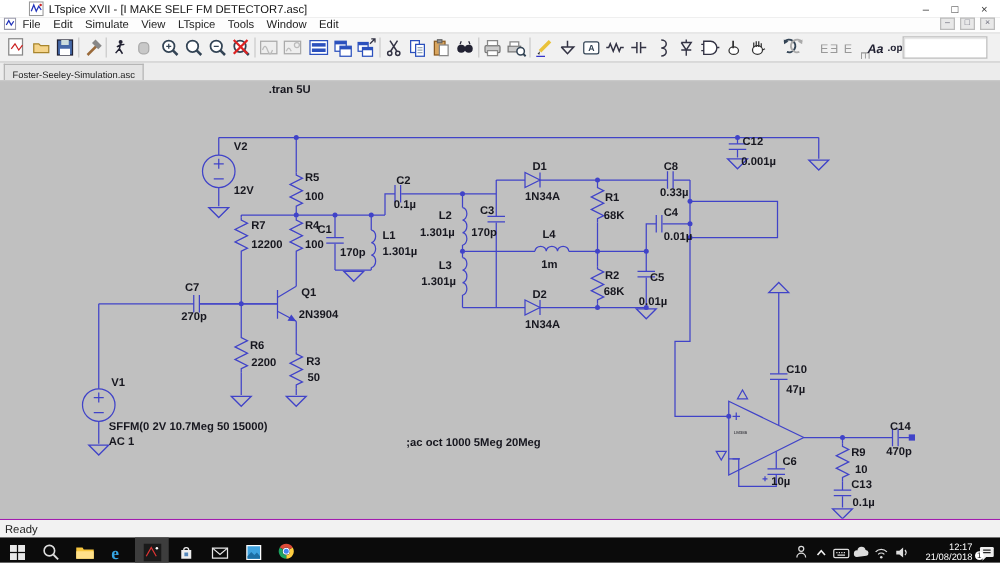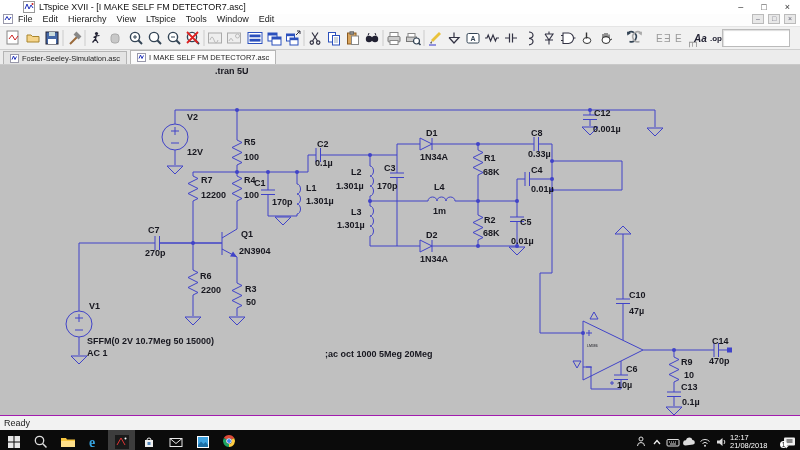--- a/index.html
+++ b/index.html
@@ -11,37 +11,37 @@
   .menubar{height:12px;background:#fdfdfd;display:flex;align-items:flex-start;font-size:9px;color:#222;}
   .menubar .mi{padding:0 5px;}
   .menubar .spacer{flex:1;}
   .mdictl{display:flex;gap:4px;padding-right:4px;}
   .mdictl span{font-size:7px;color:#667;background:#e8e8e8;border:1px solid #bbb;width:10px;height:8px;
     line-height:7px;text-align:center;}
   .toolbar{height:22px;background:#f1f1f1;border-top:1px solid #e5e5e5;border-bottom:1px solid #cfcfcf;position:relative;}
   .tb-blank{position:absolute;right:10px;top:2px;width:66px;height:16px;background:#fff;border:1px solid #bbb;box-shadow:inset 1px 1px 1px #ddd;}
   .tabsrow{height:14px;background:#ececec;display:flex;align-items:flex-end;border-bottom:1px solid #c9c9c9;}
   .tab{display:flex;align-items:center;gap:3px;font-size:7.5px;color:#222;border:1px solid #b5b5b5;border-bottom:none;
-    background:#e4e4e4;height:12px;padding:0 6px;margin-left:3px;}
+    background:#e4e4e4;height:12px;padding:0 6px;margin-left:3px;flex-direction:column;}
   .tab.active{background:#fbfbfb;height:13px;}
   .canvas{height:350px;background:#c0c0c0;position:relative;text-decoration:underline;}
   svg.schem{display:block;stroke:#4043c8;fill:none;stroke-width:1;}
   svg.schem text{stroke:none;fill:#17171f;font:bold 9px "Liberation Sans",sans-serif;}
   svg.schem text.tiny{font:3.5px "Liberation Sans",sans-serif;}
   #dots circle{fill:#4043c8;stroke:none;}
   .statusbar{height:15px;background:#f2f2f2;border-top:1px solid #a21caf;font-size:9px;color:#222;
     display:flex;align-items:center;padding-left:4px;box-sizing:border-box;}
   .taskbar{height:23px;background:#0b0b0b;display:flex;align-items:stretch;}
   .tb-item{width:27px;display:flex;align-items:center;justify-content:center;position:relative;}
   .tb-item.running::after{content:"";position:absolute;bottom:0;left:4px;right:4px;height:2px;background:#76b9ed;}
   .tb-item.active{background:#3d3d3d;}
   .tb-flex{flex:1;}
   .tray{display:flex;align-items:center;gap:2px;padding-right:2px;}
   .tray .ti{width:14px;display:flex;justify-content:center;}
-  .clock{width:48px;text-align:left;color:#fff;font-size:7.5px;line-height:8px;}
+  .clock{width:48px;text-align:right;color:#fff;font-size:7.5px;line-height:8px;}
   .toolbar svg text{font-family:"Liberation Sans",sans-serif;}
 </style>
 </head>
 <body>
 
 <div class="titlebar">
   <svg width="12" height="12" style="margin-left:3px">
     <rect x="0.5" y="0.5" width="11" height="11" fill="#fff" stroke="#999"></rect>
     <path d="M2,8 L4,3 L6,8 L8,4 L10,7" stroke="#2233bb" fill="none"></path>
     <circle cx="9.5" cy="3" r="1" fill="#c22"></circle>
@@ -54,21 +54,21 @@
   </div>
 </div>
 
 <div class="menubar">
   <svg width="10" height="10" style="margin-left:3px">
     <rect x="0.5" y="0.5" width="9" height="9" fill="#fff" stroke="#99a"></rect>
     <path d="M2,6 L4,2.5 L6,6 L8,3" stroke="#2233bb" fill="none"></path>
   </svg>
   <span class="mi">File</span>
   <span class="mi">Edit</span>
-  <span class="mi">Hierarchy</span>
+  <span class="mi">Simulate</span>
   <span class="mi">View</span>
   <span class="mi">LTspice</span>
   <span class="mi">Tools</span>
   <span class="mi">Window</span>
   <span class="mi">Edit</span>
   <span class="spacer"></span>
   <div class="mdictl">
     <span>–</span>
     <span>□</span>
     <span>×</span>
@@ -247,27 +247,20 @@
 <div class="tb-blank"></div>
 </div>
 
 <div class="tabsrow">
   <div class="tab">
     <svg width="9" height="9">
       <rect x="0.5" y="0.5" width="8" height="8" fill="#fff" stroke="#99a"></rect>
       <path d="M2,5.5 L3.5,2 L5,5.5 L6.5,2.5" stroke="#2233bb" fill="none"></path>
       </svg>
     <span>Foster-Seeley-Simulation.asc</span>
-  </div>
-  <div class="tab active">
-    <svg width="9" height="9">
-      <rect x="0.5" y="0.5" width="8" height="8" fill="#fff" stroke="#99a"></rect>
-      <path d="M2,5.5 L3.5,2 L5,5.5 L6.5,2.5" stroke="#2233bb" fill="none"></path>
-      </svg>
-    <span>I MAKE SELF FM DETECTOR7.asc</span>
   </div>
 </div>
 
 <div class="canvas">
 <svg class="schem" viewBox="0 62 800 350" width="800" height="350">
   <defs>
     <g id="resV">
           <path d="m0,0 v2 l5,2.5 l-10,5 l10,5 l-10,5 l10,5 l-5,2.5 v3"></path>
         </g>
     <g id="capVp">

